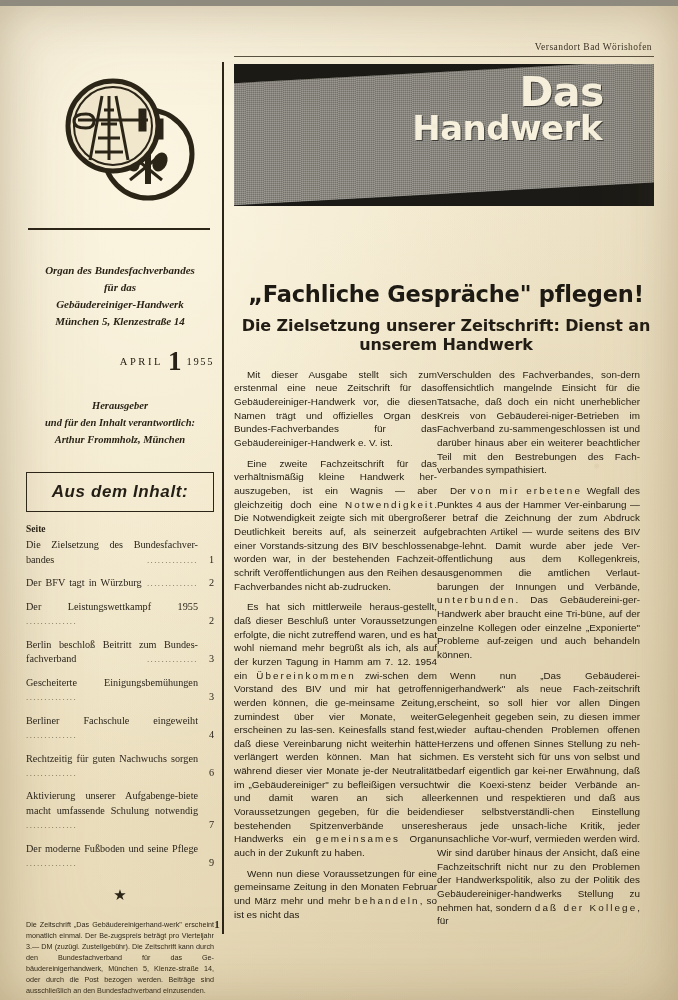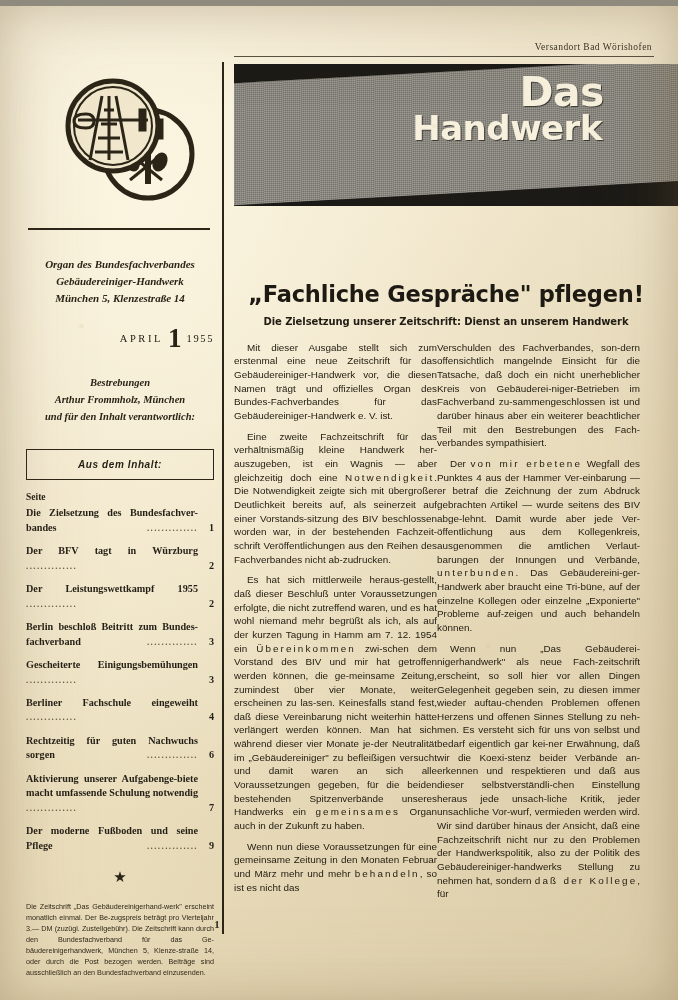--- a/index.html
+++ b/index.html
@@ -50,21 +50,20 @@
     white-space: nowrap;
   }
 
   
   .masthead {
     position: absolute;
     left: 234px; top: 58px;
     width: 420px; height: 142px;
     background: #1b1a16;
     overflow: hidden;
-    padding-left: 24px;
   }
   .halftone {
     position: absolute;
     left: -16px; top: 20px;
     width: 470px; height: 122px;
     transform: skewY(-3.1deg);
     transform-origin: left top;
     background-color: #76736a;
     background-image:
       repeating-linear-gradient(0deg, rgba(255,255,255,.16) 0 1px, rgba(0,0,0,0) 1px 2px),
@@ -112,21 +111,21 @@
   .hrule-top-right {
     position: absolute;
     left: 234px; top: 50px;
     width: 420px; height: 1px;
     background: #5a5140;
   }
 
   
   .lcol {
     position: absolute;
-    left: 26px; top: 250px;
+    left: 26px; top: 256px;
     width: 188px;
   }
   .organ {
     font-family: "Liberation Serif", serif;
     font-style: italic;
     font-weight: bold;
     font-size: 11px;
     line-height: 1.55;
     text-align: center;
     color: #2a2418;
@@ -168,41 +167,41 @@
   .toc-box {
     margin-top: 24px;
     border: 1.6px solid #2b2518;
     padding: 9px 6px 9px 6px;
     text-align: center;
   }
   .toc-box-title {
     font-family: "Liberation Sans", sans-serif;
     font-style: italic;
     font-weight: bold;
-    font-size: 10px;
+    font-size: 17px;
     letter-spacing: .6px;
     color: #241f16;
   }
 
   .toc-seite {
     margin-top: 12px;
     text-align: left;
     padding-right: 4px;
     font-family: "Liberation Serif", serif;
     font-weight: bold;
     font-size: 9.5px;
     color: #2a2418;
   }
   .toc-list { margin-top: 4px; }
   .toc-item {
     display: flex;
     align-items: flex-end;
     margin-bottom: 9px;
     font-family: "Liberation Serif", serif;
-    font-weight: bold;
+    font-weight: normal;
     font-size: 10.2px;
     line-height: 1.42;
     color: #241f16;
   }
   .toc-label {
     flex: 1 1 auto;
     text-align: justify;
     text-align-last: justify;
     hyphens: manual;
   }
@@ -248,21 +247,21 @@
     font-size: 22.5px;
     letter-spacing: -.2px;
     text-align: center;
     color: #1d1913;
     line-height: 1.1;
   }
   .subhead {
     margin-top: 9px;
     font-family: "DejaVu Sans", sans-serif;
     font-weight: bold;
-    font-size: 10px;
+    font-size: 16px;
     text-align: center;
     color: #211c14;
     letter-spacing: -.1px;
   }
 
   .cols {
     margin-top: 14px;
     display: flex;
     gap: 0;
   }
@@ -346,32 +345,33 @@
       <div class="mast-line3">Handwerk</div>
     </div>
   </div>
 
   <div class="vrule"></div>
   <div class="hrule-left"></div>
 
   <div class="lcol">
     <div class="organ">
       <div>Organ des Bundesfachverbandes</div>
+      <div>für das</div>
       <div>Gebäudereiniger-Handwerk</div>
       <div>München 5, Klenzestraße 14</div>
     </div>
 
     <div class="issueline">
       <span class="mon">APRIL</span><span class="num">1</span><span class="yr">1955</span>
     </div>
 
     <div class="publisher">
-      <div>Bestrebungen</div>
+      <div>Herausgeber</div>
+      <div>und für den Inhalt verantwortlich:</div>
       <div>Arthur Frommholz, München</div>
-      <div>und für den Inhalt verantwortlich:</div>
     </div>
 
     <div class="toc-box">
       <div class="toc-box-title">Aus dem Inhalt:</div>
     </div>
 
     <div class="toc-seite">Seite</div>
 
     <div class="toc-list" id="toc-list">
         <div class="toc-item">

